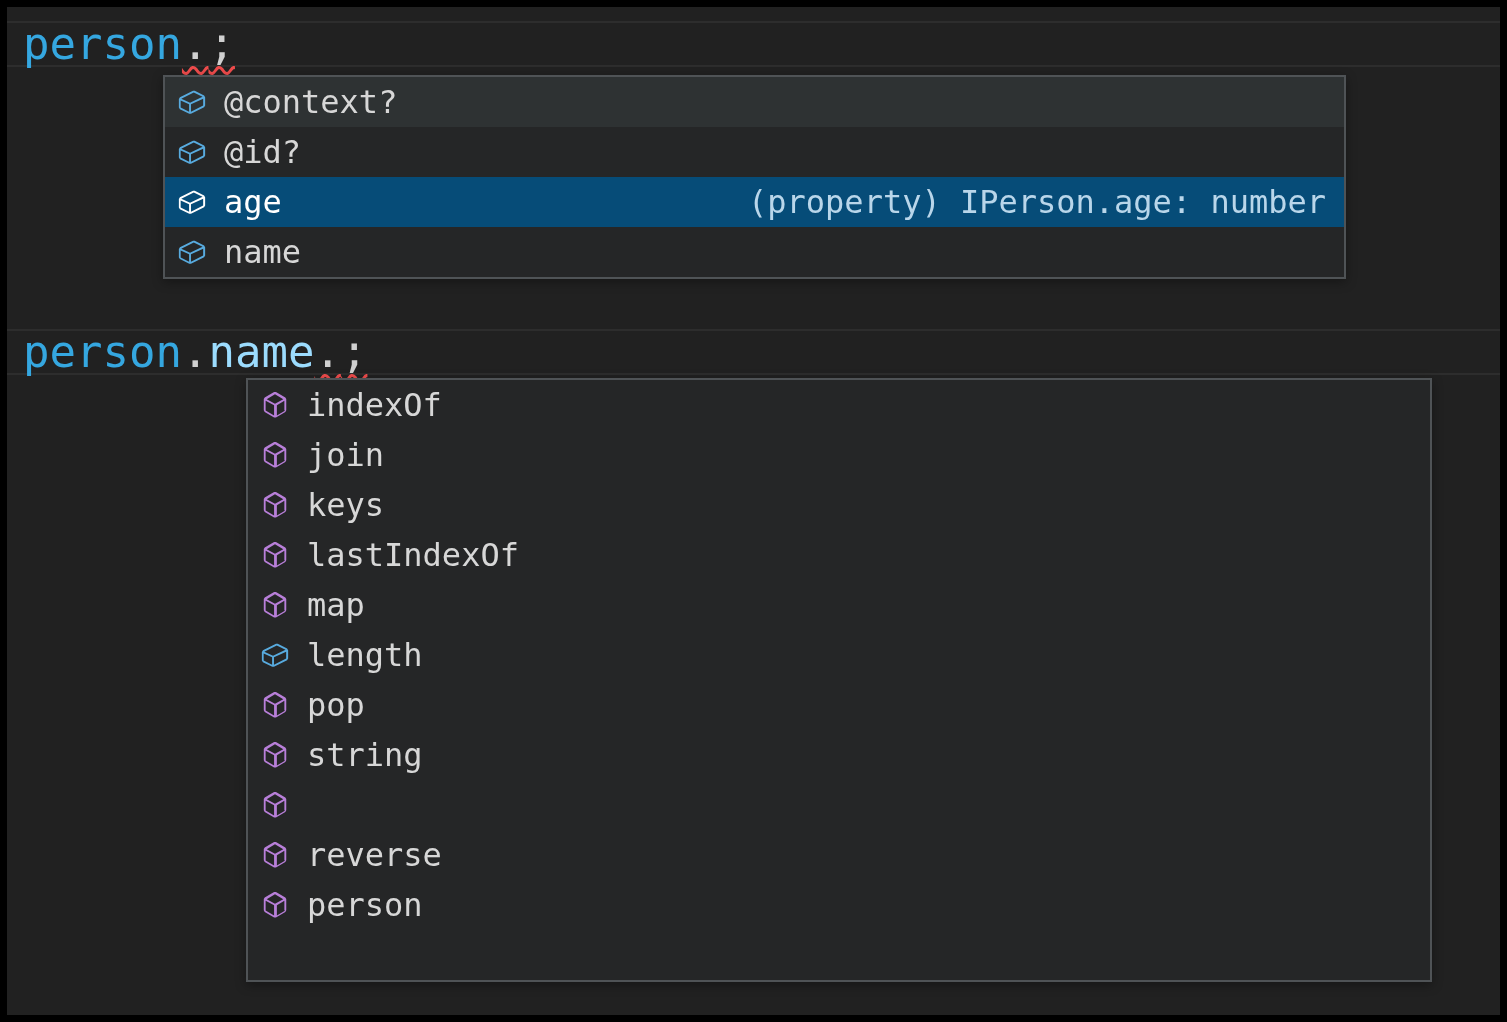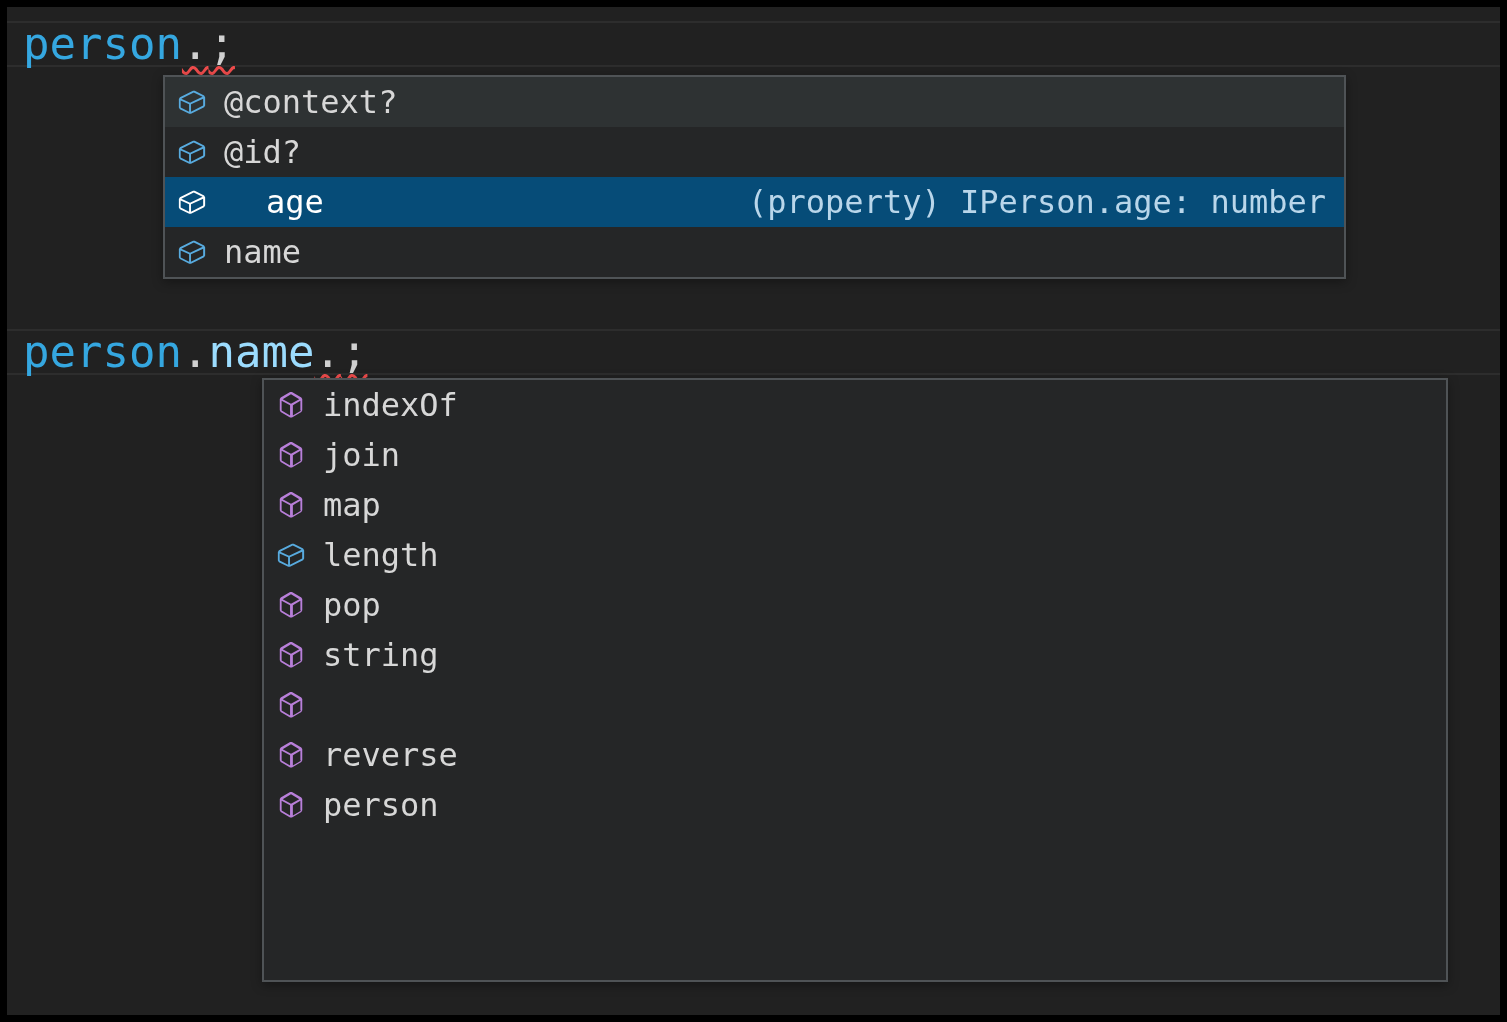--- a/index.html
+++ b/index.html
@@ -30,36 +30,36 @@
 
   
   .suggest{
     position:absolute;box-sizing:border-box;
     background:var(--widget-bg,#252627);
     border:2px solid var(--widget-border,#4f5356);
     box-shadow:0 3px 10px rgba(0,0,0,0.35);
     overflow:hidden;
   }
   #suggest1{left:156px;top:68px;width:1183px;height:204px;}
-  #suggest2{left:255px;top:371px;width:1186px;height:604px;}
+  #suggest2{left:239px;top:371px;width:1186px;height:604px;}
 
   .row{
     display:flex;align-items:center;height:50px;
     padding:0 18px 0 12px;box-sizing:border-box;
     font-size:32px;color:var(--label,#d7d7d7);
     cursor:pointer;white-space:pre;
   }
   .row .icon{width:30px;height:30px;flex:0 0 30px;margin-right:17px;}
   .row .icon.field path{fill:var(--icon-field,#58abdf);}
   .row .icon.method path{fill:var(--icon-method,#b87fd9);}
   .row .label{flex:0 0 auto;}
   .row .detail{margin-left:auto;font-size:32px;color:var(--detail,#b9d6ea);padding-left:30px;overflow:hidden;}
   .row.hover{background:var(--row-hover-bg,#2e3233);}
   .row.selected{background:var(--row-selected-bg,#064c78);}
-  .row.selected .label{color:var(--label-selected,#fff);margin-left:42px;}
+  .row.selected .label{color:var(--label-selected,#fff);}
   .row.selected .icon path{fill:var(--icon-selected,#fff);}
 </style>
 </head>
 <body>
 
 <div class="page">
   <div class="inner">
 
     <div class="code-line" id="line1">
 
@@ -129,20 +129,36 @@
             <path d="M13.51 4l-5-3h-1l-5 3-.49.86v6l.49.85 5 3h1l5-3 .49-.85v-6L13.51 4zM7.5 13.64l-4.5-2.7V5.7l4.5 2.45v5.49zm.5-6.3L3.58 4.9 8 2.24l4.42 2.66L8 7.34zm5.5 3.6l-4.5 2.7V8.15L13 5.7v5.24z"></path>
           </svg>
           <span class="label">join</span>
           <span class="detail"></span>
         </div>
         <div class="row">
           
           <svg class="icon method" viewBox="0 0 16 16" aria-hidden="true">
             <path d="M13.51 4l-5-3h-1l-5 3-.49.86v6l.49.85 5 3h1l5-3 .49-.85v-6L13.51 4zM7.5 13.64l-4.5-2.7V5.7l4.5 2.45v5.49zm.5-6.3L3.58 4.9 8 2.24l4.42 2.66L8 7.34zm5.5 3.6l-4.5 2.7V8.15L13 5.7v5.24z"></path>
           </svg>
+          <span class="label">keys</span>
+          <span class="detail"></span>
+        </div>
+        <div class="row">
+          
+          <svg class="icon method" viewBox="0 0 16 16" aria-hidden="true">
+            <path d="M13.51 4l-5-3h-1l-5 3-.49.86v6l.49.85 5 3h1l5-3 .49-.85v-6L13.51 4zM7.5 13.64l-4.5-2.7V5.7l4.5 2.45v5.49zm.5-6.3L3.58 4.9 8 2.24l4.42 2.66L8 7.34zm5.5 3.6l-4.5 2.7V8.15L13 5.7v5.24z"></path>
+          </svg>
+          <span class="label">lastIndexOf</span>
+          <span class="detail"></span>
+        </div>
+        <div class="row">
+          
+          <svg class="icon method" viewBox="0 0 16 16" aria-hidden="true">
+            <path d="M13.51 4l-5-3h-1l-5 3-.49.86v6l.49.85 5 3h1l5-3 .49-.85v-6L13.51 4zM7.5 13.64l-4.5-2.7V5.7l4.5 2.45v5.49zm.5-6.3L3.58 4.9 8 2.24l4.42 2.66L8 7.34zm5.5 3.6l-4.5 2.7V8.15L13 5.7v5.24z"></path>
+          </svg>
           <span class="label">map</span>
           <span class="detail"></span>
         </div>
         <div class="row">
           <svg class="icon field" viewBox="0 0 16 16" aria-hidden="true">
             <path d="M14.45 4.5l-5-2.5h-.9l-7 3.5-.55.9v4.5l.55.9 5 2.5h.9l7-3.5.55-.9v-4.5l-.55-.9zm-8 8.64l-4.5-2.25V7.17l4.5 2v3.97zm.5-4.8L2.29 6.23l6.66-3.34 4.67 2.34-6.67 3.11zm7 1.55l-6.5 3.25V9.21l6.5-3v3.68z"></path>
           </svg>
           
           <span class="label">length</span>
           <span class="detail"></span>

